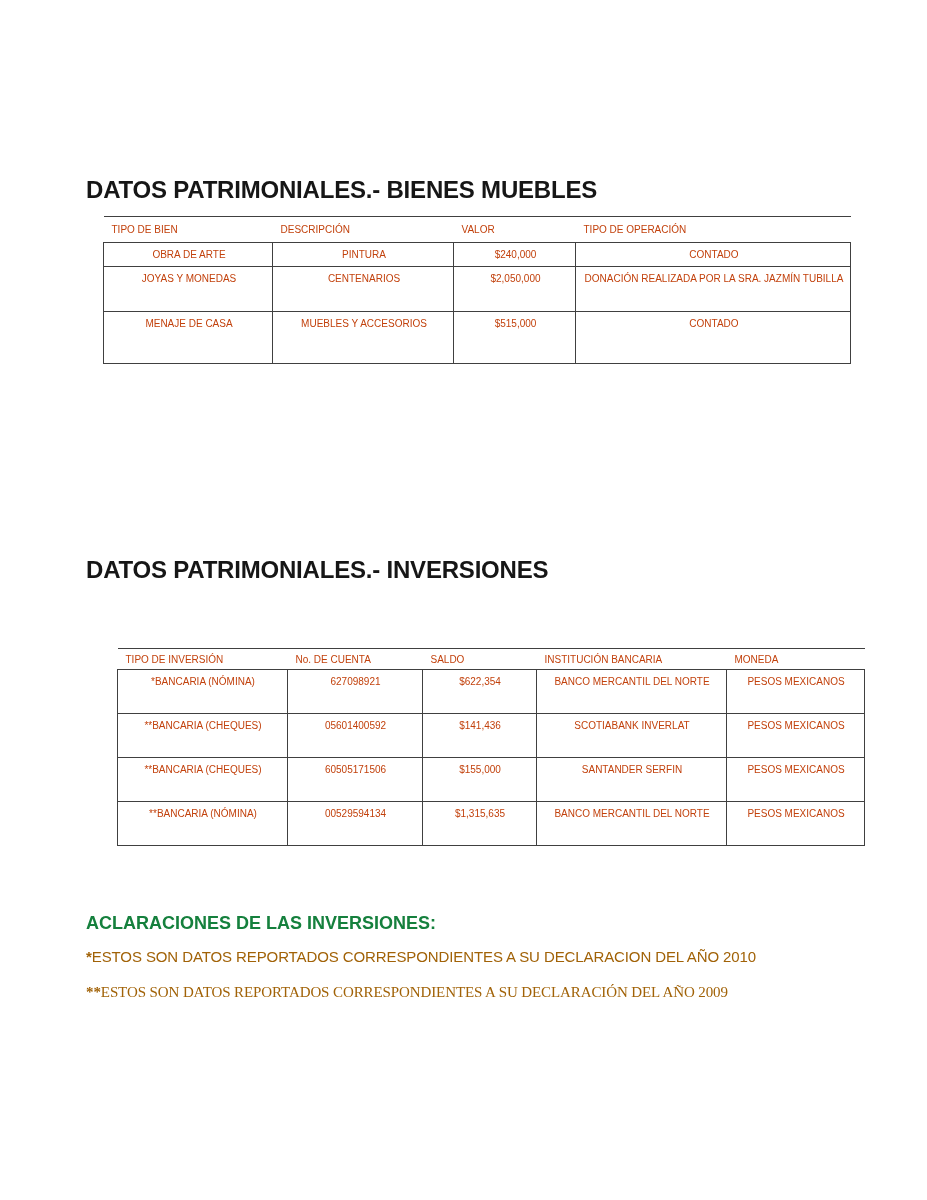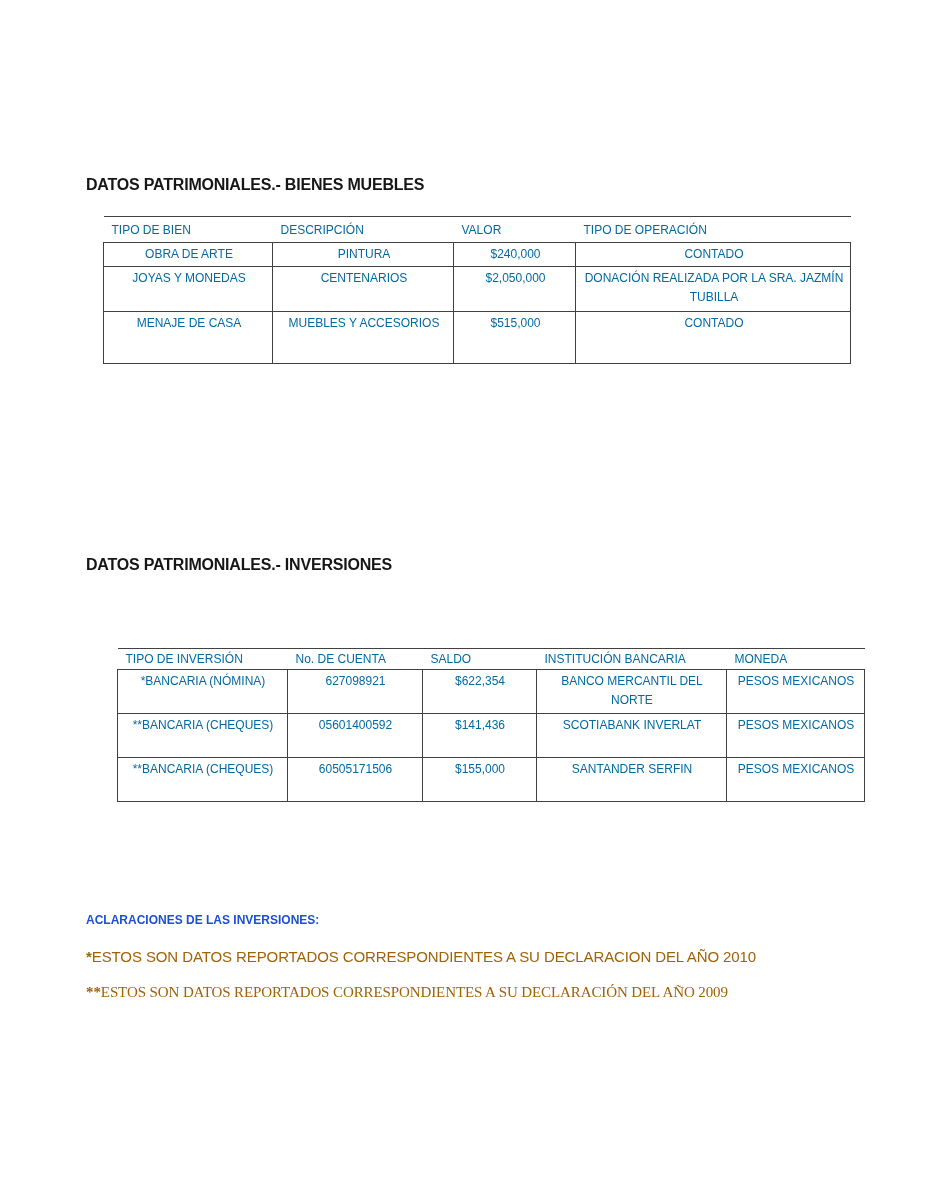--- a/index.html
+++ b/index.html
@@ -7,36 +7,36 @@
     width: 927px; height: 1200px;
     background: #ffffff;
     font-family: "Liberation Sans", "DejaVu Sans", sans-serif;
     color: #1c1c1c;
     position: relative;
     overflow: hidden;
   }
   .doc-title {
     position: absolute;
     left: 86px;
-    font-size: 16px;
+    font-size: 24px;
     font-weight: 700;
     letter-spacing: -0.2px;
     color: #161616;
     white-space: nowrap;
   }
   #title-muebles { top: 176px; }
   #title-inversiones { top: 556px; }
 
   table.doc-table {
     position: absolute;
     left: 103px;
     border-collapse: collapse;
     table-layout: fixed;
-    font-size: 12px;
-    color: #0369a1;
+    font-size: 10px;
+    color: #c2410c;
   }
   #table-muebles { top: 216px; width: 747px; }
   #table-inversiones { top: 648px; width: 747px; margin-left: 14px; }
 
   table.doc-table th {
     border-top: 1px solid #404040;
     font-weight: 400;
     text-align: left;
     padding: 0 6px 0 8px;
     white-space: nowrap;
@@ -54,23 +54,23 @@
   }
   #table-muebles tbody tr:nth-child(1) td { height: 21px; }
   #table-muebles tbody tr:nth-child(2) td { height: 45px; }
   #table-muebles tbody tr:nth-child(3) td { height: 52px; }
   #table-inversiones tbody td { height: 44px; }
   #table-inversiones td { padding-left: 7px; }
 
   .notes-heading {
     position: absolute;
     left: 86px; top: 913px;
-    font-size: 12px;
+    font-size: 18px;
     font-weight: 700;
-    color: #1d4ed8;
+    color: #15803d;
     white-space: nowrap;
   }
   .note-line {
     position: absolute;
     left: 86px;
     font-size: 15px;
     color: #a16207;
     white-space: nowrap;
     letter-spacing: -0.1px;
   }
@@ -154,20 +154,27 @@
       <td>SCOTIABANK INVERLAT</td>
       <td>PESOS MEXICANOS</td>
     </tr>
     <tr>
       <td>**BANCARIA (CHEQUES)</td>
       <td>60505171506</td>
       <td>$155,000</td>
       <td>SANTANDER SERFIN</td>
       <td>PESOS MEXICANOS</td>
     </tr>
+    <tr>
+      <td>**BANCARIA (NÓMINA)</td>
+      <td>00529594134</td>
+      <td>$1,315,635</td>
+      <td>BANCO MERCANTIL DEL NORTE</td>
+      <td>PESOS MEXICANOS</td>
+    </tr>
   </tbody>
 </table>
 
 <div class="notes-heading">ACLARACIONES DE LAS INVERSIONES:</div>
 
 <div id="note-1" class="note-line"><span class="note-marker">*</span><span>ESTOS SON DATOS REPORTADOS CORRESPONDIENTES A SU DECLARACION DEL AÑO 2010</span></div>
 
 <div id="note-2" class="note-line"><span class="note-marker">**</span><span>ESTOS SON DATOS REPORTADOS CORRESPONDIENTES A SU DECLARACIÓN DEL AÑO 2009</span></div>
 
 </body></html>

